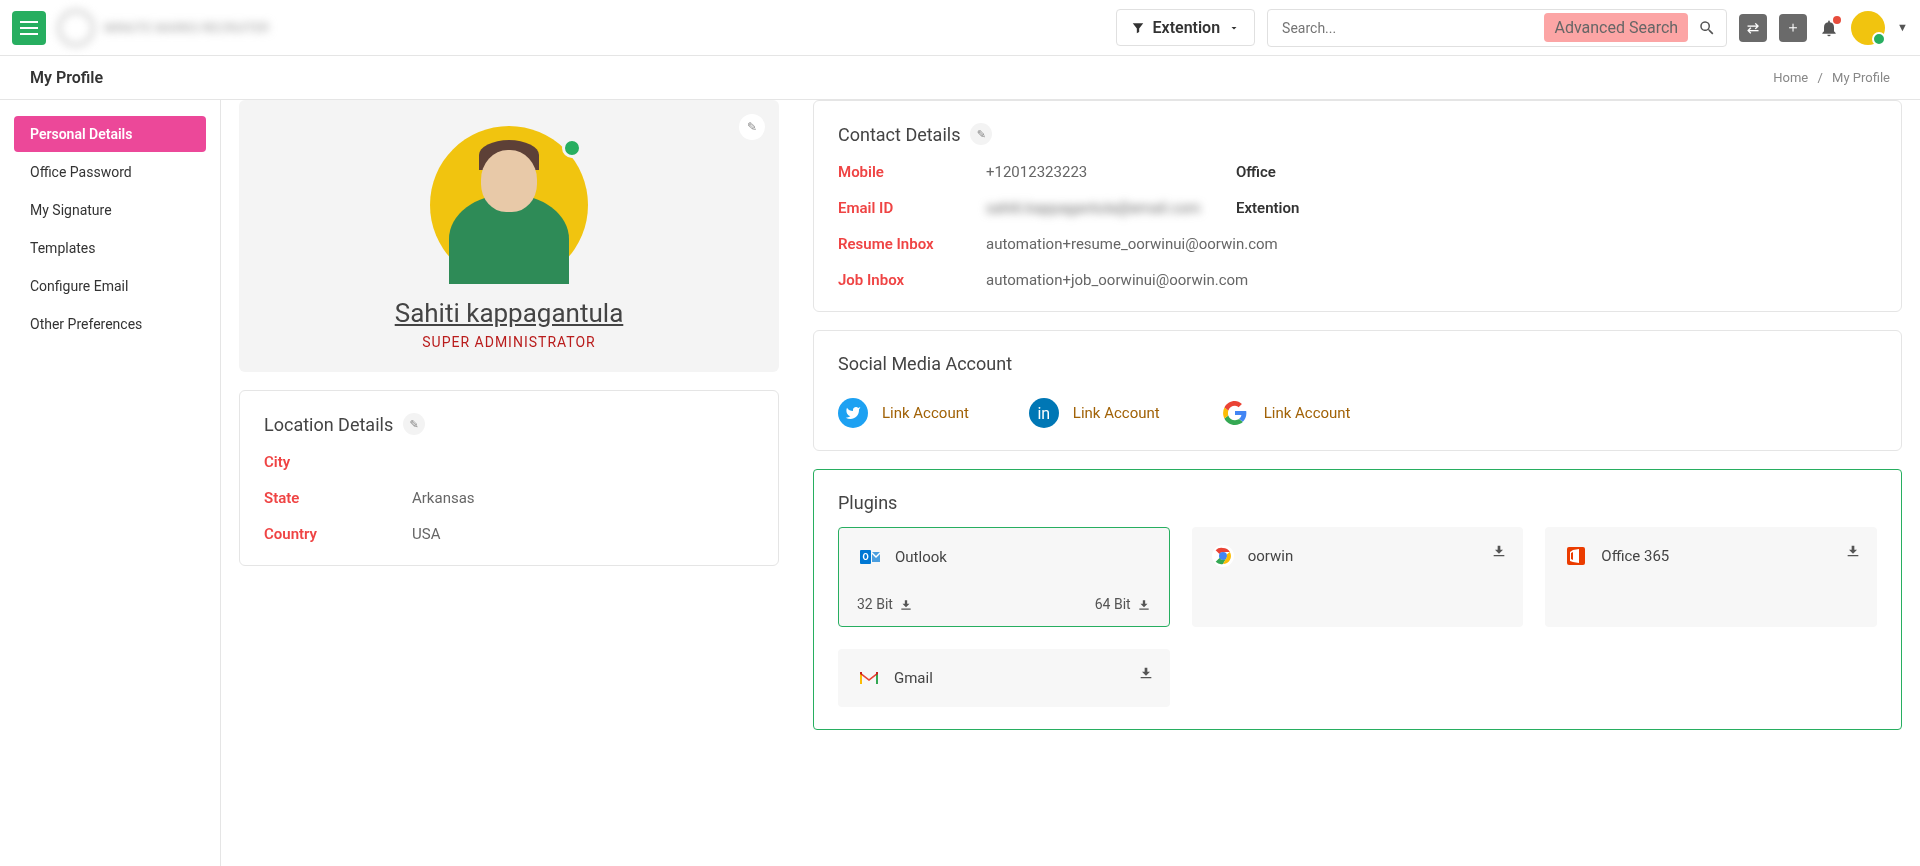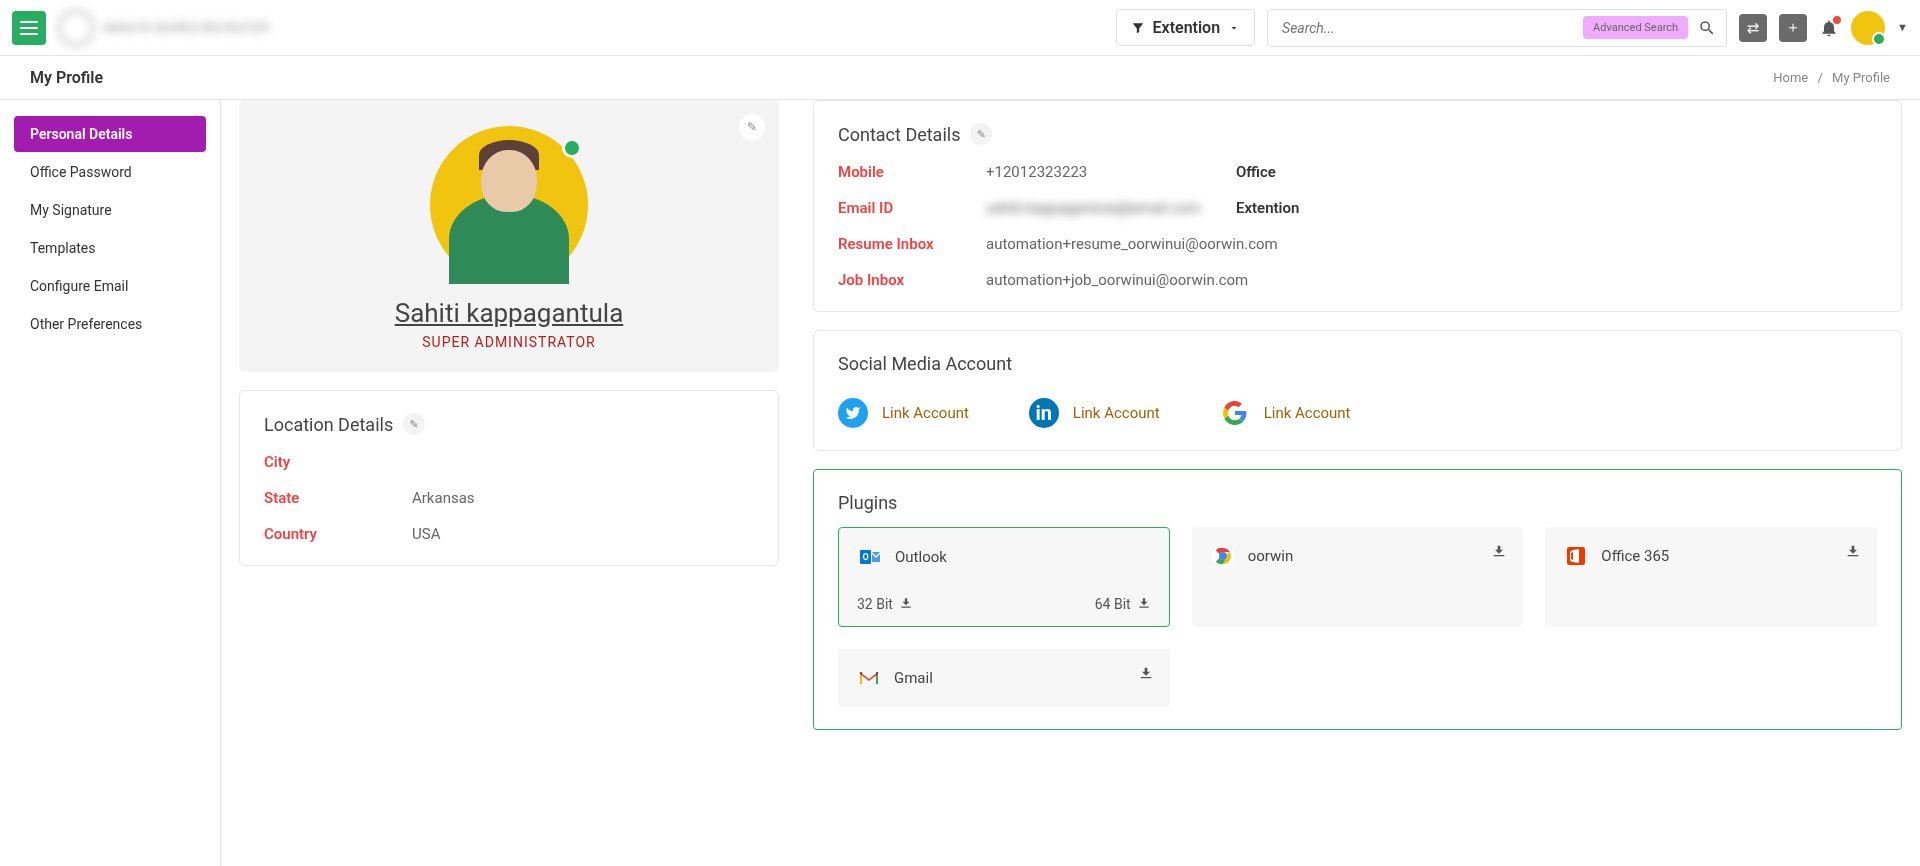--- a/index.html
+++ b/index.html
@@ -11,38 +11,38 @@
 .hamburger-lines { width: 18px; height: 2px; background: #fff; position: relative; }
 .hamburger-lines::before, .hamburger-lines::after { content: ''; position: absolute; width: 18px; height: 2px; background: #fff; left: 0; }
 .hamburger-lines::before { top: -6px; }
 .hamburger-lines::after { top: 6px; }
 .logo-area { display: flex; align-items: center; gap: 10px; filter: blur(4px); }
 .logo-circle { width: 36px; height: 36px; border: 2px solid #aaa; border-radius: 50%; }
 .logo-text { color: #999; font-size: 13px; line-height: 1.2; }
 .topbar-spacer { flex: 1; }
 .candidates-btn { display: flex; align-items: center; gap: 8px; border: 1px solid #e0e0e0; border-radius: 4px; padding: 8px 14px; cursor: pointer; font-weight: 600; }
 .search-wrap { display: flex; align-items: center; border: 1px solid #e0e0e0; border-radius: 4px; width: 460px; padding: 0 10px; height: 38px; }
-.search-input { border: none; outline: none; flex: 1; font-size: 14px; padding: 0 4px; font-style: italic; }
-.adv-search { background: #f0abfc; border-radius: 4px; padding: 5px 10px; font-size: 11px; color: #666; cursor: pointer; }
+.search-input { border: none; outline: none; flex: 1; font-size: 14px; padding: 0 4px; }
+.adv-search { background: #fca5a5; border-radius: 4px; padding: 5px 10px; font-size: 16px; color: #666; cursor: pointer; }
 .top-icon { width: 28px; height: 28px; background: #6a6a6a; border-radius: 4px; display: flex; align-items: center; justify-content: center; color: #fff; cursor: pointer; font-size: 15px; }
 .bell { position: relative; color: #555; cursor: pointer; }
 .bell-dot { position: absolute; top: -2px; right: -2px; width: 8px; height: 8px; background: #e74c3c; border-radius: 50%; }
 .user-avatar { width: 34px; height: 34px; border-radius: 50%; background: #f1c40f; position: relative; cursor: pointer; }
 .user-avatar::after { content: ''; position: absolute; bottom: -1px; right: -1px; width: 10px; height: 10px; background: #27ae60; border-radius: 50%; border: 2px solid #fff; }
 .caret-down { font-size: 11px; color: #555; cursor: pointer; }
 
 .subbar { display: flex; align-items: center; justify-content: space-between; height: 44px; padding: 0 30px; border-bottom: 1px solid #e5e5e5; }
 .subbar-title { font-weight: 600; font-size: 16px; }
 .breadcrumb { font-size: 13px; color: #888; }
 .breadcrumb a { color: #888; text-decoration: none; }
 
 .main { display: flex; min-height: calc(100vh - 100px); }
 .sidebar { width: 221px; border-right: 1px solid #e5e5e5; padding: 16px 14px; }
 .side-item { display: block; padding: 10px 16px; font-size: 14px; color: #333; cursor: pointer; border-radius: 4px; margin-bottom: 2px; }
-.side-item.active { background: #a21caf; color: #fff; font-weight: 600; }
+.side-item.active { background: #ec4899; color: #fff; font-weight: 600; }
 
 .content { flex: 1; padding: 0 18px 30px; background: #fff; display: flex; gap: 18px; align-items: flex-start; }
 
 .left-col { width: 540px; flex-shrink: 0; }
 .right-col { flex: 1; padding-left: 16px; }
 
 .profile-card { background: #f4f4f4; border-radius: 6px; padding: 22px; text-align: center; position: relative; margin-top: 0; }
 .edit-btn { position: absolute; top: 14px; right: 14px; width: 26px; height: 26px; background: #fff; border-radius: 50%; display: flex; align-items: center; justify-content: center; cursor: pointer; font-size: 12px; color: #888; }
 .avatar-wrap { width: 158px; height: 158px; border-radius: 50%; background: #f1c40f; margin: 4px auto 14px; position: relative; overflow: visible; display: flex; align-items: flex-end; justify-content: center; }
 .avatar-body { width: 120px; height: 90px; background: #2e8b57; border-radius: 50% 50% 0 0; }
@@ -60,34 +60,34 @@
 
 .detail-row { display: flex; margin-bottom: 18px; font-size: 15px; }
 .detail-row:last-child { margin-bottom: 0; }
 .detail-label { width: 148px; font-weight: 600; color: #ef4444; flex-shrink: 0; }
 .detail-value { color: #666; }
 .detail-value.blurred { filter: blur(4px); }
 .detail-label-right { width: 110px; font-weight: 600; color: #333; margin-left: 40px; }
 
 .social-row { display: flex; gap: 60px; align-items: center; padding-top: 4px; }
 .social-item { display: flex; align-items: center; gap: 14px; cursor: pointer; }
-.social-icon { width: 30px; height: 30px; border-radius: 50%; display: flex; align-items: center; justify-content: center; color: #fff; font-size: 20px; font-weight: bold; }
+.social-icon { width: 30px; height: 30px; border-radius: 50%; display: flex; align-items: center; justify-content: center; color: #fff; font-size: 16px; font-weight: normal; }
 .tw { background: #1da1f2; }
 .li { background: #0077b5; }
 .social-label { font-size: 15px; color: #a16207; }
 
 .plugins-card { border: 1.5px solid #27ae60; border-radius: 4px; padding: 22px 24px; margin-top: 18px; }
 .plugins-grid { display: grid; grid-template-columns: repeat(3, 1fr); gap: 22px; margin-top: 14px; }
 .plugin-tile { background: #f7f7f7; border-radius: 4px; padding: 16px 18px; position: relative; }
 .plugin-tile.highlight { border: 1.5px solid #27ae60; padding-bottom: 14px; }
 .plugin-head { display: flex; align-items: center; gap: 12px; }
 .plugin-name { font-size: 15px; color: #444; }
 .plugin-dl { position: absolute; right: 16px; top: 16px; color: #666; cursor: pointer; }
 .plugin-sub { display: flex; justify-content: space-between; margin-top: 26px; font-size: 14px; color: #555; }
-.plugin-sub span { display: flex; align-items: flex-start; gap: 6px; cursor: pointer; }
+.plugin-sub span { display: flex; align-items: flex-end; gap: 6px; cursor: pointer; }
 .plugin-icon { width: 26px; height: 26px; display: flex; align-items: center; justify-content: center; font-size: 16px; }
 
 svg { display: block; }
 </style>
 </head>
 <body>
 
 <div class="topbar">
   <div class="hamburger">
       <div class="hamburger-lines"></div>

